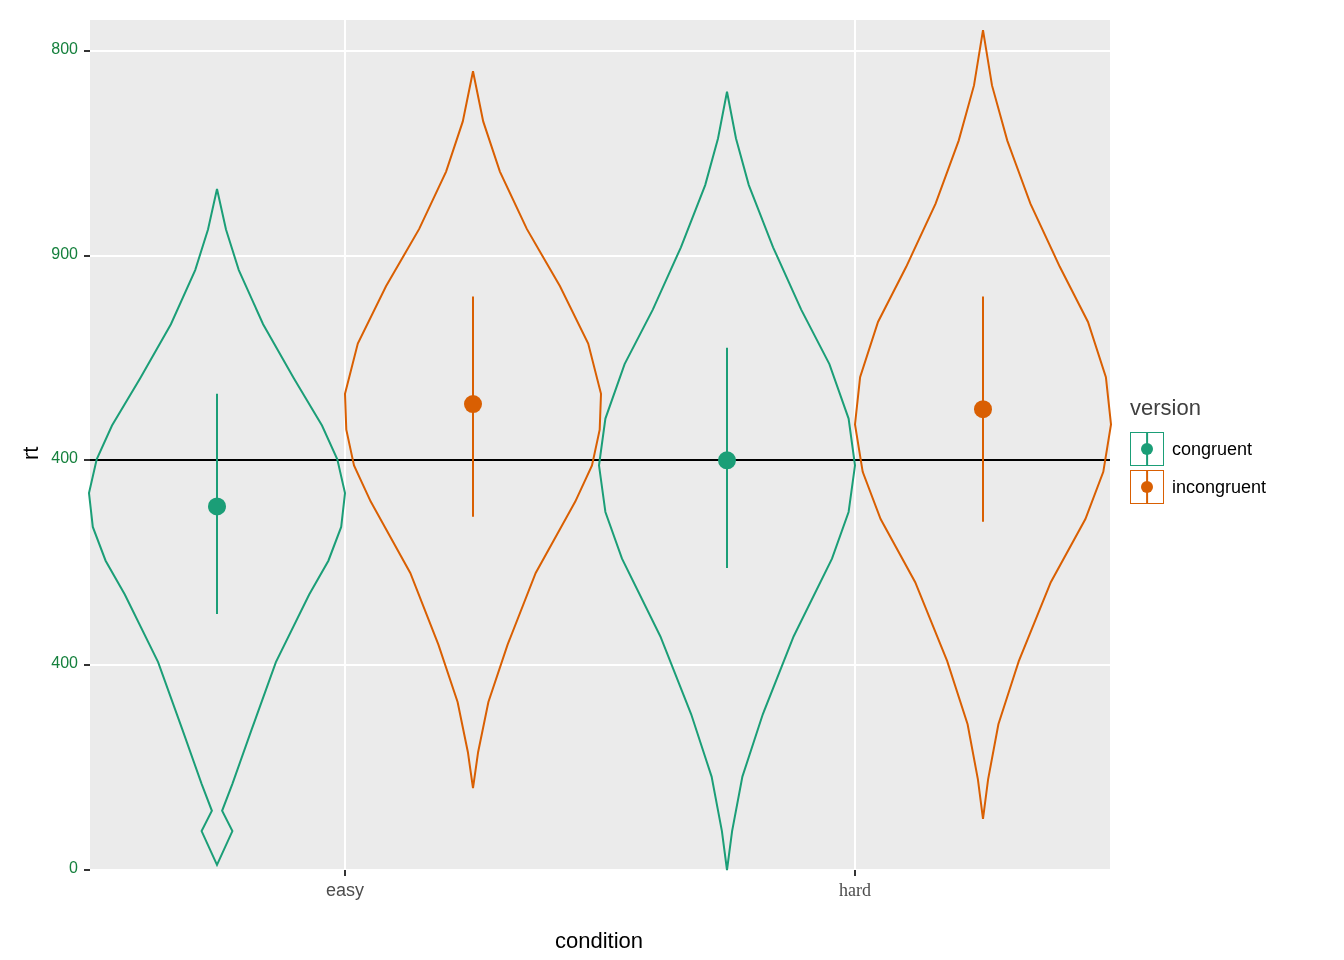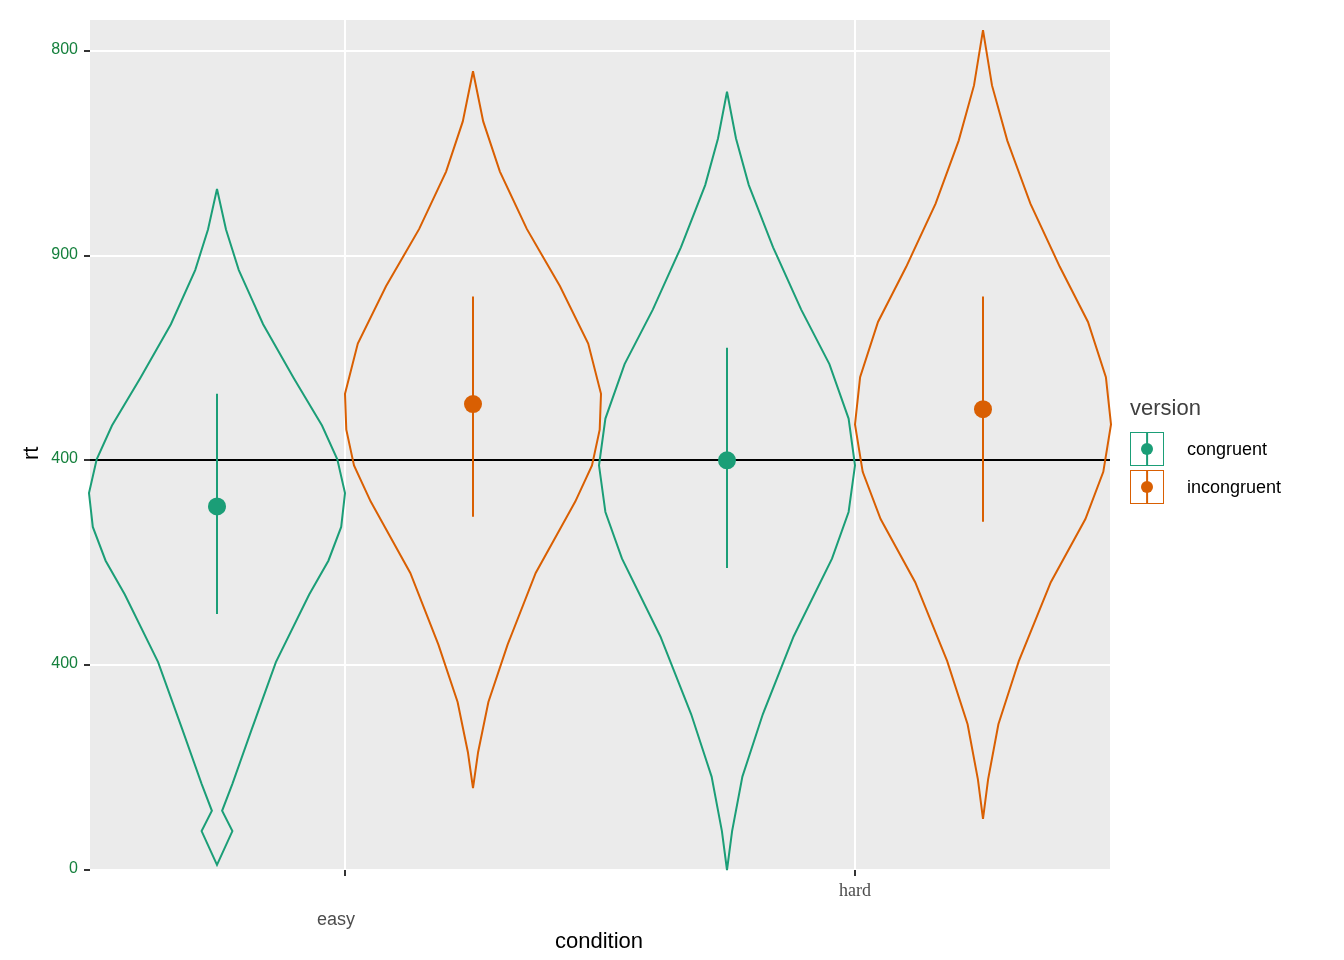--- a/index.html
+++ b/index.html
@@ -58,21 +58,20 @@
   }
   .legend-title {
     font-size: 22px;
     color: #404040;
     margin-bottom: 11px;
   }
   .legend-row {
     display: flex;
     align-items: center;
     margin-bottom: 4px;
-    gap: 15px;
   }
   .legend-key {
     width: 34px;
     height: 34px;
     background: #ffffff;
     border: 1.6px solid;
     box-sizing: border-box;
     margin-right: 8px;
     position: relative;
     display: flex;
@@ -123,21 +122,21 @@
       <div class="gridline-major-h" style="left: 90px; top: 459.361px; width: 1020px; height: 2px;"></div>
       <div class="tick-mark" style="left: 84px; top: 459.361px; width: 6px; height: 2px;"></div>
       <div class="tick-y" style="left: 30px; top: 449.361px; width: 48px;">400</div>
       <div class="gridline-major-h" style="left: 90px; top: 254.542px; width: 1020px; height: 2px;"></div>
       <div class="tick-mark" style="left: 84px; top: 254.542px; width: 6px; height: 2px;"></div>
       <div class="tick-y" style="left: 30px; top: 244.542px; width: 48px;">900</div>
       <div class="gridline-major-h" style="left: 90px; top: 49.7229px; width: 1020px; height: 2px;"></div>
       <div class="tick-mark" style="left: 84px; top: 49.7229px; width: 6px; height: 2px;"></div>
       <div class="tick-y" style="left: 30px; top: 39.7229px; width: 48px;">800</div>
       <div class="tick-mark" style="left: 344px; top: 870px; width: 2px; height: 6px;"></div>
-      <div class="tick-x" style="left: 286px; top: 880px; width: 100px; margin-top: 29px;">easy</div>
+      <div class="tick-x" style="left: 295px; top: 880px; width: 100px;">easy</div>
       <div class="tick-mark" style="left: 854px; top: 870px; width: 2px; height: 6px;"></div>
       <div class="tick-x" style="left: 805px; top: 880px; width: 100px; font-family: Liberation Serif, serif;">hard</div>
       <div class="hline" style="left: 90px; top: 459.361px; width: 1020px;"></div>
       <svg class="plotlayer" width="1344" height="960" style="left: 0px; top: 0px;">
         <path d="M217.0 864.9 L232.4 831.1 L222.1 810.8 L232.4 783.8 L251.6 729.7 L275.9 662.1 L309.2 594.5 L328.4 560.7 L341.2 526.9 L345.0 493.1 L337.3 459.3 L322.0 425.5 L293.8 378.2 L263.1 324.2 L238.8 270.1 L226.0 229.5 L217.0 189.0 L217.0 189.0 L208.0 229.5 L195.2 270.1 L170.9 324.2 L140.2 378.2 L112.0 425.5 L96.7 459.3 L89.0 493.1 L92.8 526.9 L105.6 560.7 L124.8 594.5 L158.1 662.1 L182.4 729.7 L201.6 783.8 L211.9 810.8 L201.6 831.1 L217.0 864.9 Z" fill="none" stroke="#1b9e77" stroke-width="2"></path>
         <path d="M727.0 870.0 L732.1 831.1 L742.4 776.6 L762.8 714.3 L793.6 636.5 L832.0 558.7 L848.6 512.0 L855.0 465.3 L848.6 418.6 L829.4 364.1 L801.2 309.6 L773.1 247.3 L748.8 185.1 L736.0 138.4 L727.0 91.7 L727.0 91.7 L718.0 138.4 L705.2 185.1 L680.9 247.3 L652.8 309.6 L624.6 364.1 L605.4 418.6 L599.0 465.3 L605.4 512.0 L622.0 558.7 L660.4 636.5 L691.2 714.3 L711.6 776.6 L721.9 831.1 L727.0 870.0 Z" fill="none" stroke="#1b9e77" stroke-width="2"></path>
         <path d="M473.0 788.1 L478.1 752.2 L488.4 702.0 L507.6 644.7 L535.7 573.0 L575.4 501.3 L592.0 465.5 L599.7 429.6 L601.0 393.8 L588.2 343.6 L560.0 286.3 L526.8 228.9 L499.9 171.6 L483.2 121.4 L473.0 71.2 L473.0 71.2 L462.8 121.4 L446.1 171.6 L419.2 228.9 L386.0 286.3 L357.8 343.6 L345.0 393.8 L346.3 429.6 L354.0 465.5 L370.6 501.3 L410.3 573.0 L438.4 644.7 L457.6 702.0 L467.9 752.2 L473.0 788.1 Z" fill="none" stroke="#d95f02" stroke-width="2"></path>
         <path d="M983.0 818.8 L988.1 779.4 L998.4 724.2 L1018.8 661.1 L1050.8 582.2 L1085.4 519.1 L1103.3 471.8 L1111.0 424.5 L1105.9 377.2 L1088.0 322.0 L1059.8 266.8 L1030.4 203.7 L1007.3 140.6 L992.0 85.4 L983.0 30.2 L983.0 30.2 L974.0 85.4 L958.7 140.6 L935.6 203.7 L906.2 266.8 L878.0 322.0 L860.1 377.2 L855.0 424.5 L862.7 471.8 L880.6 519.1 L915.2 582.2 L947.2 661.1 L967.6 724.2 L977.9 779.4 L983.0 818.8 Z" fill="none" stroke="#d95f02" stroke-width="2"></path>
         <line x1="217" x2="217" y1="613.9759036144578" y2="393.7951807228916" stroke="#1b9e77" stroke-width="2"></line>
         <circle cx="217" cy="506.44578313253015" r="9" fill="#1b9e77"></circle>

